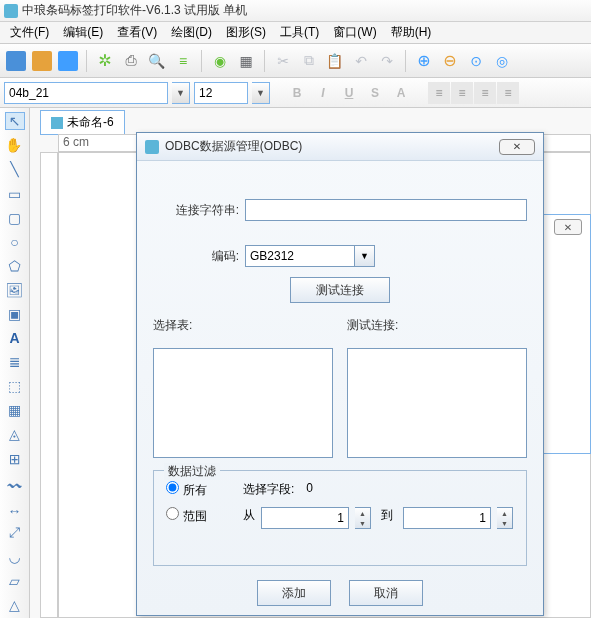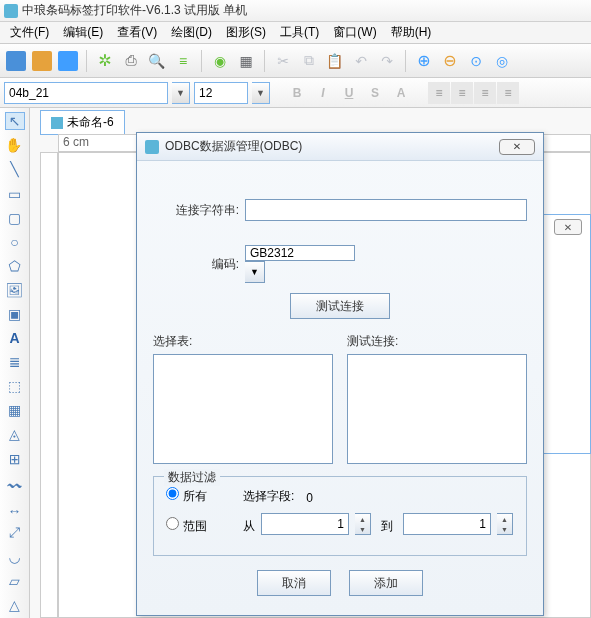--- a/index.html
+++ b/index.html
@@ -48,32 +48,32 @@
 
 .dialog { position: absolute; top: 132px; left: 136px; width: 408px; height: 484px; background: linear-gradient(#f6f9fc,#eef3f8); border: 1px solid #6a8fb5; box-shadow: 2px 2px 6px rgba(0,0,0,0.2); }
 .dlg-title { height: 28px; background: linear-gradient(#fbfcfe,#e4ecf5); border-bottom: 1px solid #c5d4e3; display: flex; align-items: center; padding: 0 8px; }
 .dlg-title .dlg-icon { width: 14px; height: 14px; background: #5bb5d8; border-radius: 2px; margin-right: 6px; }
 .dlg-title .dlg-text { flex: 1; color: #333; }
 .dlg-title .dlg-close { width: 36px; height: 16px; border: 1px solid #888; border-radius: 4px; background: #f5f5f5; display: flex; align-items: center; justify-content: center; font-size: 10px; color: #444; }
 .dlg-body { padding: 14px 16px; }
 .form-row { display: flex; align-items: center; margin-bottom: 10px; margin-top: 24px; }
 .form-row label { width: 86px; text-align: right; margin-right: 6px; color: #333; }
 .form-row input[type=text] { flex: 1; height: 22px; border: 1px solid #7a9cbf; background: #fff; padding: 0 4px; }
-.combo-wrap { display: flex; flex-direction: column; }
+.combo-wrap { display: flex; }
 .combo-wrap input { width: 110px; height: 22px; border: 1px solid #7a9cbf; padding: 0 4px; }
 .combo-wrap .arrow { width: 20px; height: 22px; border: 1px solid #7a9cbf; border-left: none; background: linear-gradient(#fefefe,#dde5ee); display: flex; align-items: center; justify-content: center; font-size: 9px; }
 .test-btn-row { display: flex; justify-content: center; margin: 8px 0 14px; }
 .btn { min-width: 100px; height: 26px; border: 1px solid #7a9cbf; background: linear-gradient(#fefefe,#e2eaf3); display: flex; align-items: center; justify-content: center; padding: 0 24px; color: #333; }
 .lists-row { display: flex; gap: 14px; margin-bottom: 12px; }
 .list-col { flex: 1; }
-.list-col .list-label { margin-bottom: 4px; color: #333; }
+.list-col .list-label { margin-bottom: 14px; color: #333; }
 .list-col .list-box { height: 110px; border: 1px solid #7a9cbf; background: #fff; }
-.fieldset { border: 1px solid #a8bed4; padding: 10px 12px 12px; position: relative; }
+.fieldset { border: 1px solid #a8bed4; padding: 10px 12px 28px; position: relative; }
 .fieldset .legend { position: absolute; top: -8px; left: 10px; background: #eef3f8; padding: 0 4px; color: #333; }
-.radio-row { display: flex; align-items: flex-end; gap: 6px; margin-bottom: 8px; }
+.radio-row { display: flex; align-items: flex-start; gap: 6px; margin-bottom: 8px; }
 .radio-row input[type=radio] { margin-right: 4px; }
 .radio-row .spacer { width: 24px; }
 .num-input { width: 88px; height: 22px; border: 1px solid #7a9cbf; background: #fff; text-align: right; padding: 0 4px; }
 .spin { width: 16px; height: 22px; border: 1px solid #7a9cbf; border-left: none; background: linear-gradient(#fefefe,#dde5ee); display: flex; flex-direction: column; }
 .spin div { flex: 1; display: flex; align-items: center; justify-content: center; font-size: 7px; color: #555; }
 .sql-input { flex: 1; height: 22px; border: 1px solid #7a9cbf; background: #fff; margin-left: 8px; }
 .dlg-buttons { display: flex; justify-content: center; gap: 18px; margin-top: 14px; }
 .dlg-buttons .btn { min-width: 70px; }
 </style>
 </head>
@@ -234,17 +234,17 @@
           </div>
         <span style="margin:0 4px">到</span>
         <input class="num-input" value="1" style="">
         <div class="spin">
             <div>▲</div>
             <div>▼</div>
           </div>
       </div>
     </div>
     <div class="dlg-buttons">
+      <div class="btn">添加</div>
       <div class="btn">取消</div>
-      <div class="btn">添加</div>
     </div>
   </div>
 </div>
 
 </body></html>

